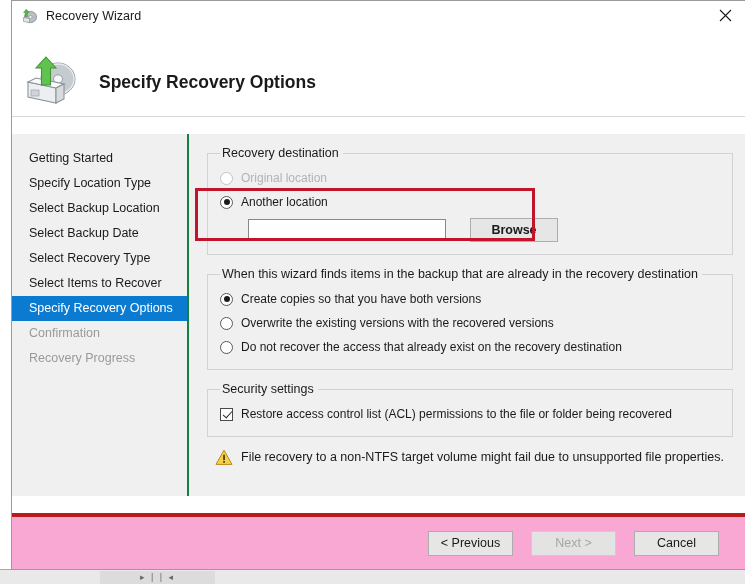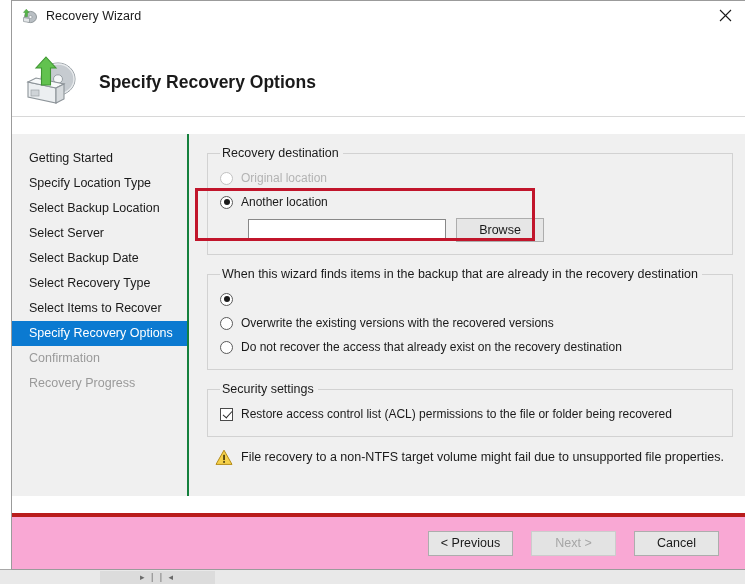--- a/index.html
+++ b/index.html
@@ -263,21 +263,22 @@
     color: #1a1a1a;
     background: #e6e6e6;
     border: 1px solid #adadad;
     box-sizing: border-box;
     cursor: pointer;
     padding: 0;
   }
   .btn-browse {
     width: 88px;
     height: 24px;
-    margin-left: 10px;
+    margin-left: 24px;
+    font-weight: bold;
   }
   .btn.disabled {
     color: #a6a6a6;
     background: #e3e3e3;
     border-color: #cccccc;
     cursor: default;
   }
 
   
   .warn-row {
@@ -357,21 +358,20 @@
     </div>
     <div class="header-title">Specify Recovery Options</div>
   </div>
 
   <div class="body-area">
 
     <div class="sidebar">
       <div class="nav-item">Getting Started</div>
       <div class="nav-item">Specify Location Type</div>
       <div class="nav-item">Select Backup Location</div>
-      <div class="nav-item">Select Server</div>
       <div class="nav-item">Select Backup Date</div>
       <div class="nav-item">Select Recovery Type</div>
       <div class="nav-item">Select Items to Recover</div>
       <div class="nav-item selected">Specify Recovery Options</div>
       <div class="nav-item disabled">Confirmation</div>
       <div class="nav-item disabled">Recovery Progress</div>
     </div>
 
     <div class="content">
 
@@ -394,20 +394,21 @@
         </div>
 
         <div class="annot-box"></div>
       </fieldset>
 
       <fieldset class="group">
         <legend>When this wizard finds items in the backup that are already in the recovery destination</legend>
 
         <div class="opt-row">
           <span class="radio checked"></span>
+          <span class="opt-label">Create copies so that you have both versions</span>
         </div>
 
         <div class="opt-row">
           <span class="radio"></span>
           <span class="opt-label">Overwrite the existing versions with the recovered versions</span>
         </div>
 
         <div class="opt-row">
           <span class="radio"></span>
           <span class="opt-label">Do not recover the access that already exist on the recovery destination</span>

